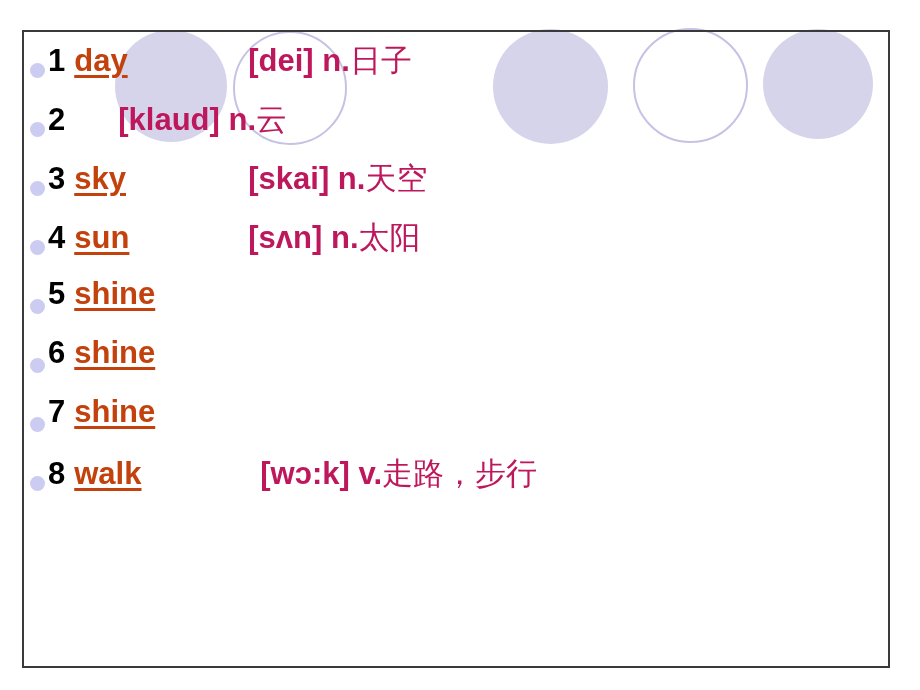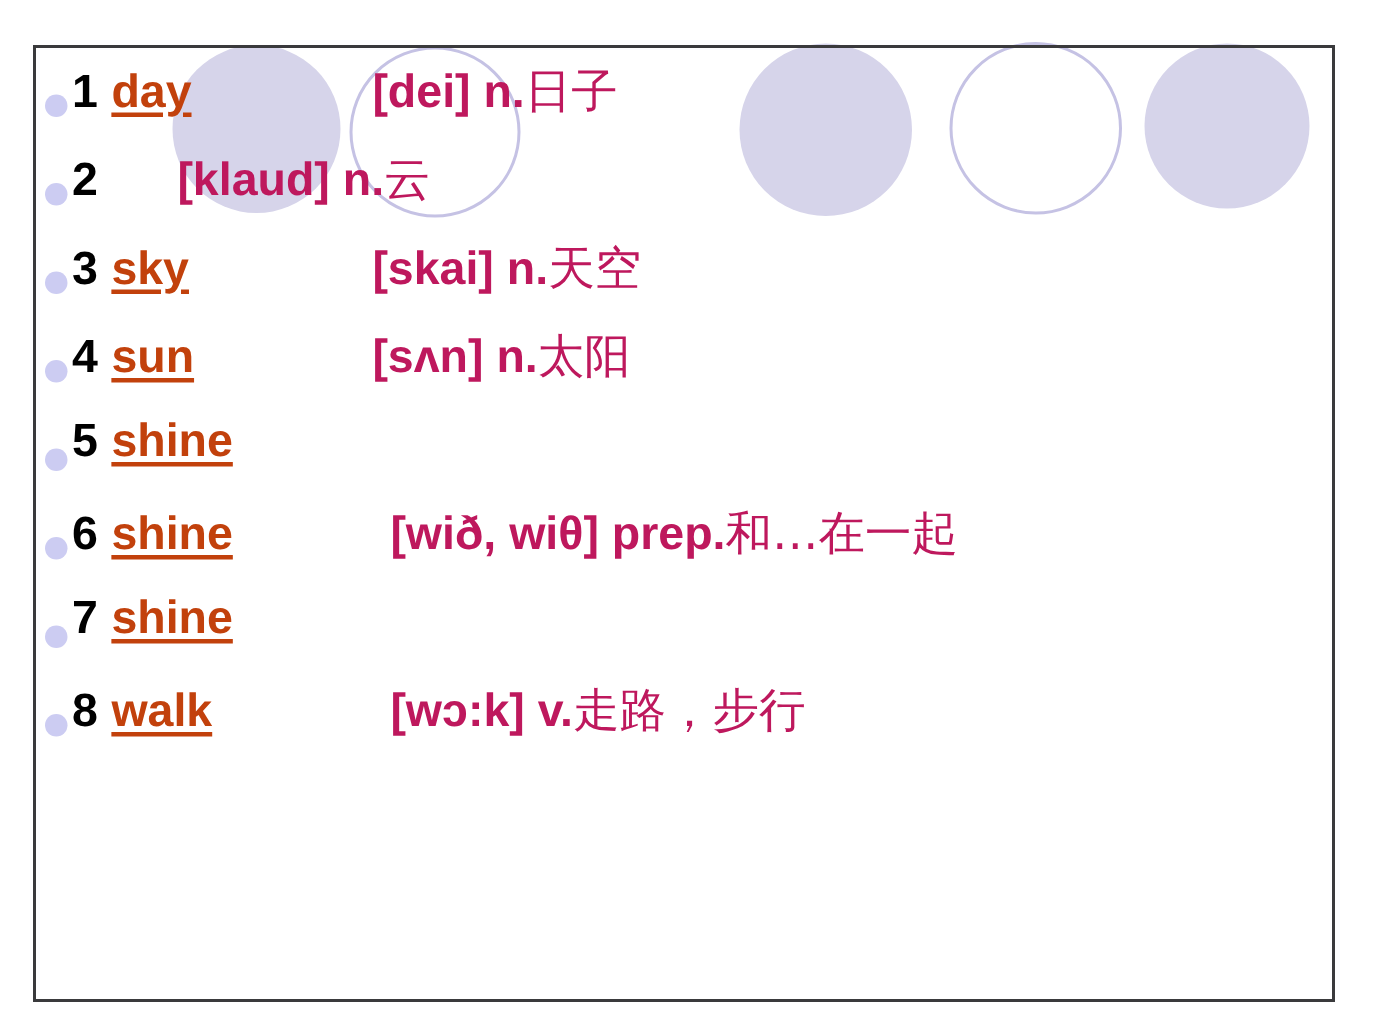--- a/index.html
+++ b/index.html
@@ -157,21 +157,20 @@
       </div>
       <div class="vocab-row">
         <span class="bullet"></span>
         <span class="num">5</span>
         <span class="word">shine</span>
       </div>
       <div class="vocab-row">
         <span class="bullet"></span>
         <span class="num">6</span>
         <span class="word">shine</span>
-        <span class="defn"><span class="lead-space"></span><span>[wið, wiθ]</span> <span>prep.</span><span class="cn">和…在一起</span></span>
       </div>
       <div class="vocab-row">
         <span class="bullet"></span>
         <span class="num">7</span>
         <span class="word">shine</span>
       </div>
       <div class="vocab-row">
         <span class="bullet"></span>
         <span class="num">8</span>
         <span class="word">walk</span>

